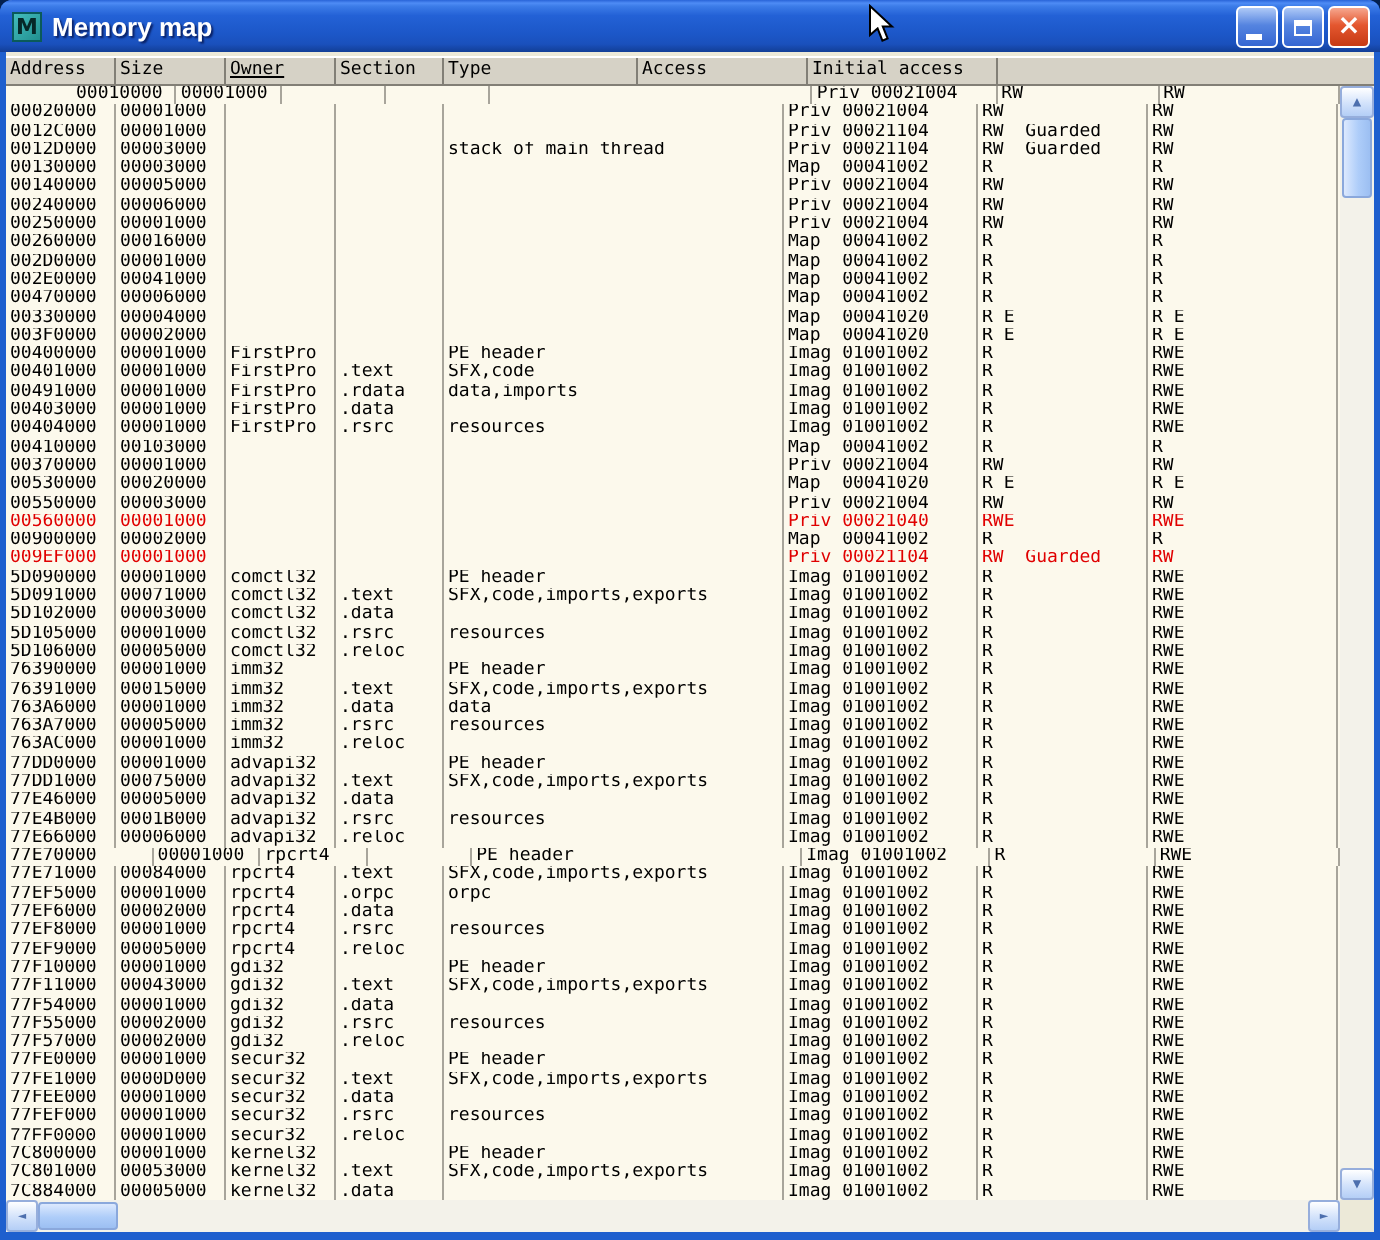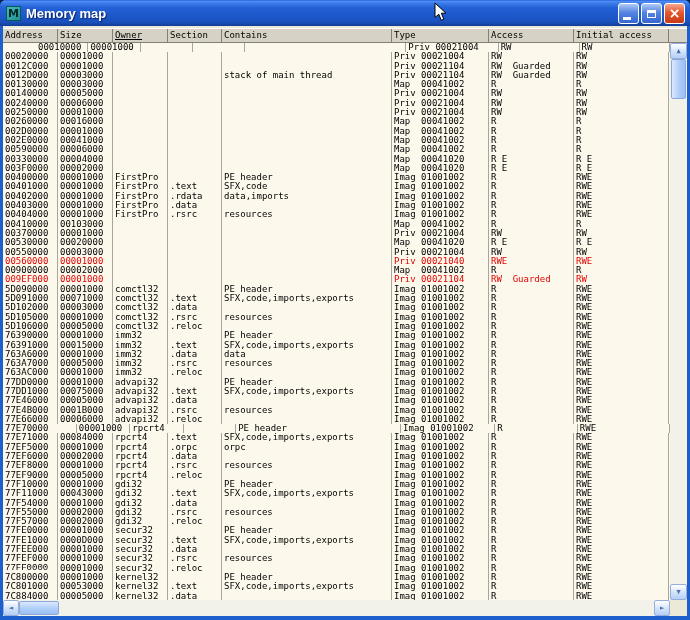--- a/index.html
+++ b/index.html
@@ -145,21 +145,20 @@
         <span>×</span>
       </div>
     </div>
   </div>
 
   <div class="table-header">
       <div class="hcell" style="width: 55px;">Address</div>
       <div class="hcell" style="width: 55px;">Size</div>
       <div class="hcell" style="width: 55px; text-decoration: underline;">Owner</div>
       <div class="hcell" style="width: 54px;">Section</div>
-      <div class="hcell" style="width: 170px;">Contains</div>
       <div class="hcell" style="width: 97px;">Type</div>
       <div class="hcell" style="width: 85px;">Access</div>
       <div class="hcell" style="width: 95px;">Initial access</div>
     </div>
 
   <div class="table-body">
       <div class="row">
         <div class="cell" style="width: 55px; margin-left: 33px;">00010000</div>
         <div class="cell" style="width: 55px;">00001000</div>
         <div class="cell" style="width: 55px;"></div>
@@ -263,21 +262,21 @@
         <div class="cell" style="width: 55px;">002E0000</div>
         <div class="cell" style="width: 55px;">00041000</div>
         <div class="cell" style="width: 55px;"></div>
         <div class="cell" style="width: 54px;"></div>
         <div class="cell" style="width: 170px;"></div>
         <div class="cell" style="width: 97px;">Map  00041002</div>
         <div class="cell" style="width: 85px;">R</div>
         <div class="cell" style="width: 95px;">R</div>
       </div>
       <div class="row">
-        <div class="cell" style="width: 55px;">00590000</div>
+        <div class="cell" style="width: 55px;">00470000</div>
         <div class="cell" style="width: 55px;">00006000</div>
         <div class="cell" style="width: 55px;"></div>
         <div class="cell" style="width: 54px;"></div>
         <div class="cell" style="width: 170px;"></div>
         <div class="cell" style="width: 97px;">Map  00041002</div>
         <div class="cell" style="width: 85px;">R</div>
         <div class="cell" style="width: 95px;">R</div>
       </div>
       <div class="row">
         <div class="cell" style="width: 55px;">00330000</div>
@@ -313,21 +312,21 @@
         <div class="cell" style="width: 55px;">00401000</div>
         <div class="cell" style="width: 55px;">00001000</div>
         <div class="cell" style="width: 55px;">FirstPro</div>
         <div class="cell" style="width: 54px;">.text</div>
         <div class="cell" style="width: 170px;">SFX,code</div>
         <div class="cell" style="width: 97px;">Imag 01001002</div>
         <div class="cell" style="width: 85px;">R</div>
         <div class="cell" style="width: 95px;">RWE</div>
       </div>
       <div class="row">
-        <div class="cell" style="width: 55px;">00402000</div>
+        <div class="cell" style="width: 55px;">00491000</div>
         <div class="cell" style="width: 55px;">00001000</div>
         <div class="cell" style="width: 55px;">FirstPro</div>
         <div class="cell" style="width: 54px;">.rdata</div>
         <div class="cell" style="width: 170px;">data,imports</div>
         <div class="cell" style="width: 97px;">Imag 01001002</div>
         <div class="cell" style="width: 85px;">R</div>
         <div class="cell" style="width: 95px;">RWE</div>
       </div>
       <div class="row">
         <div class="cell" style="width: 55px;">00403000</div>

